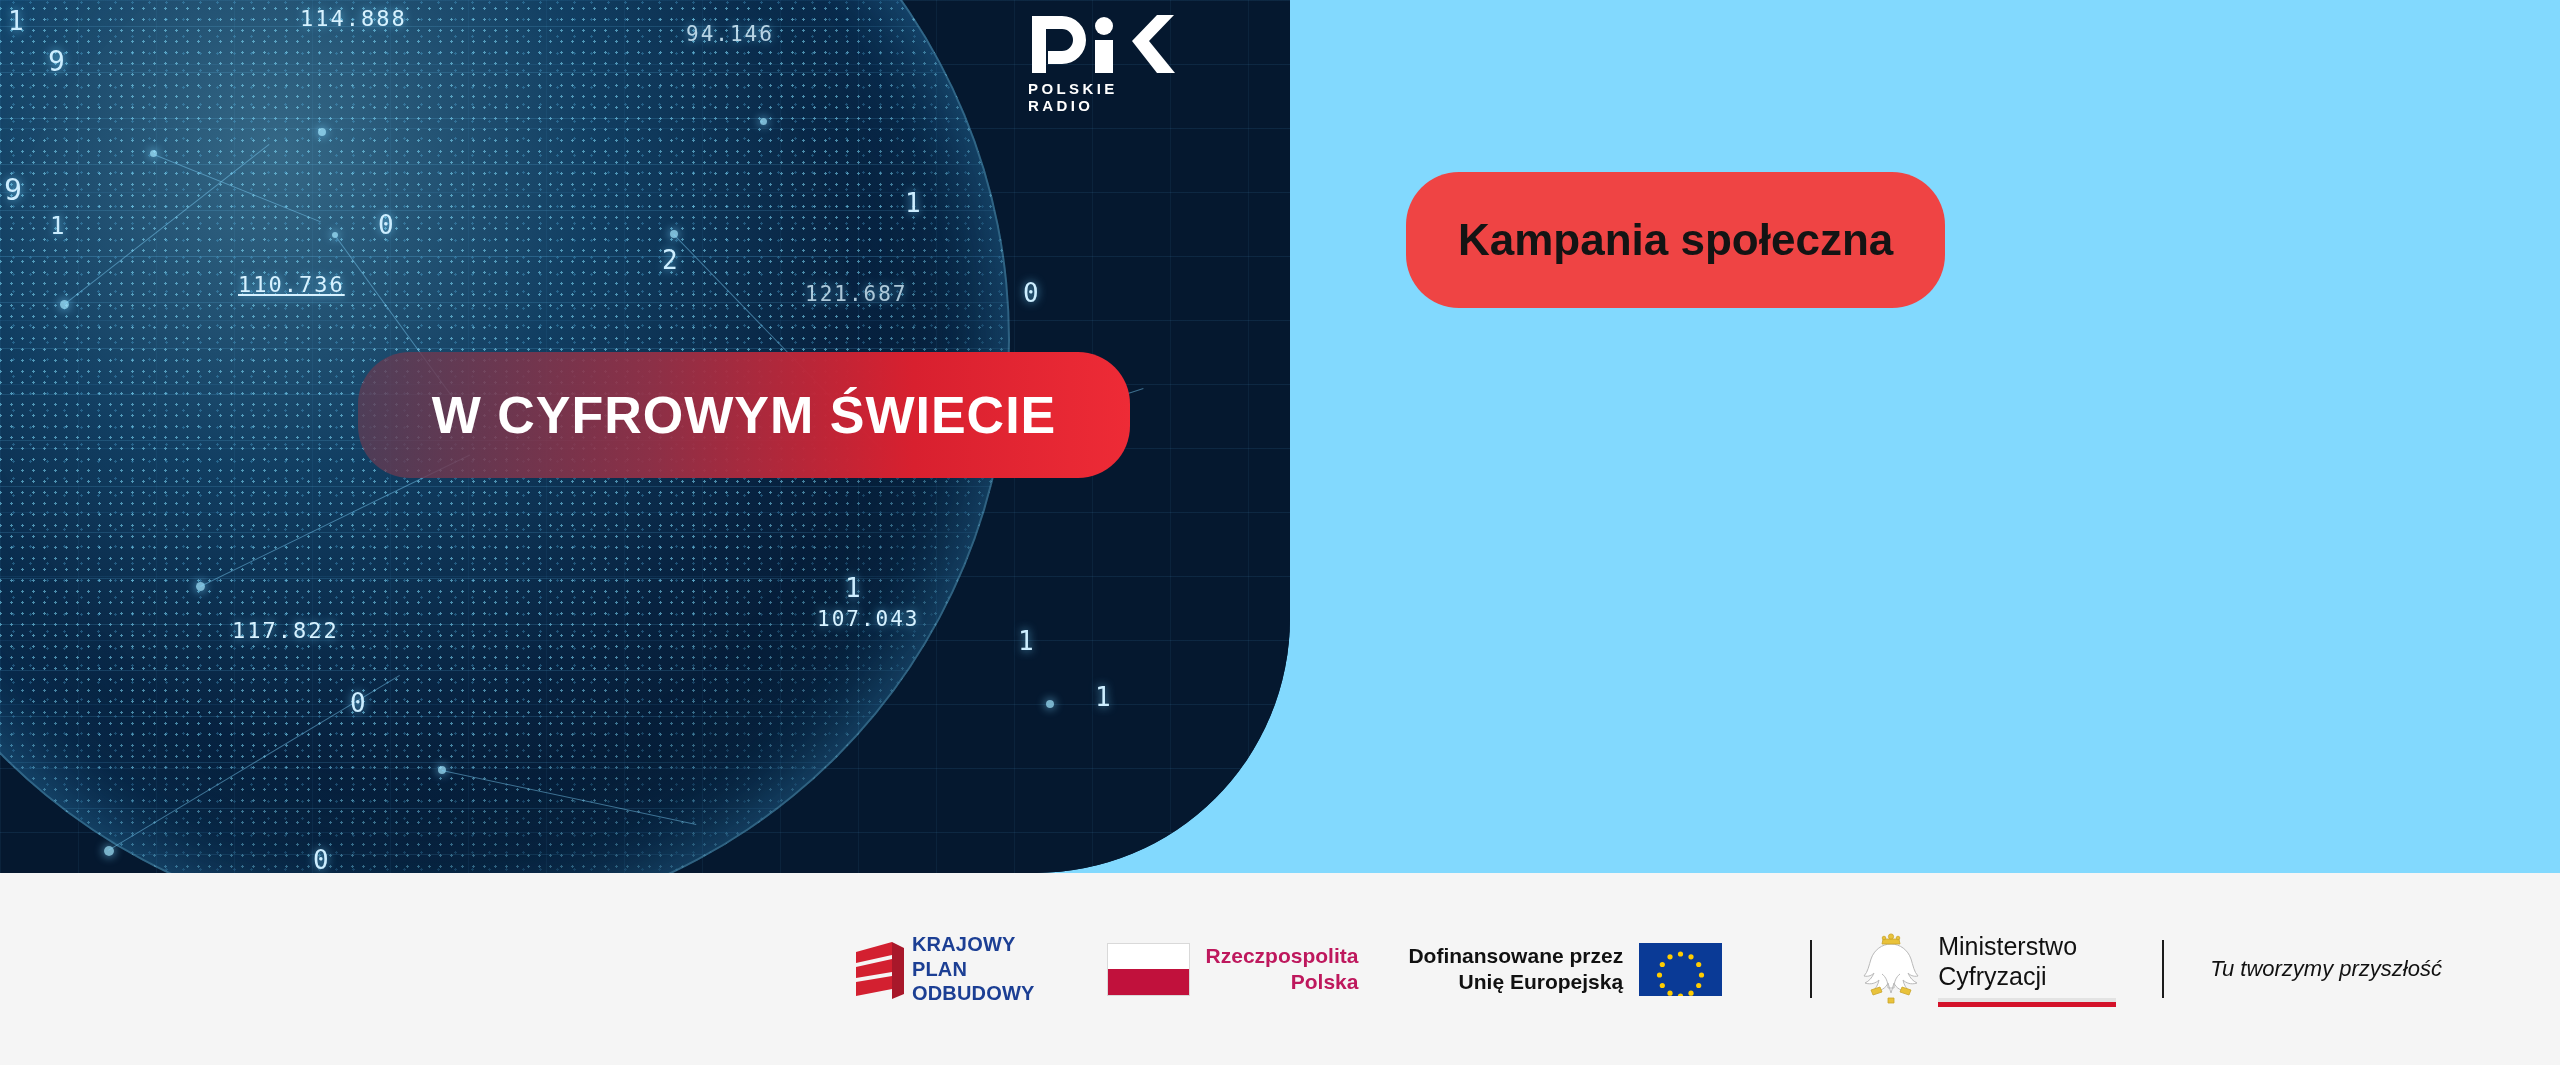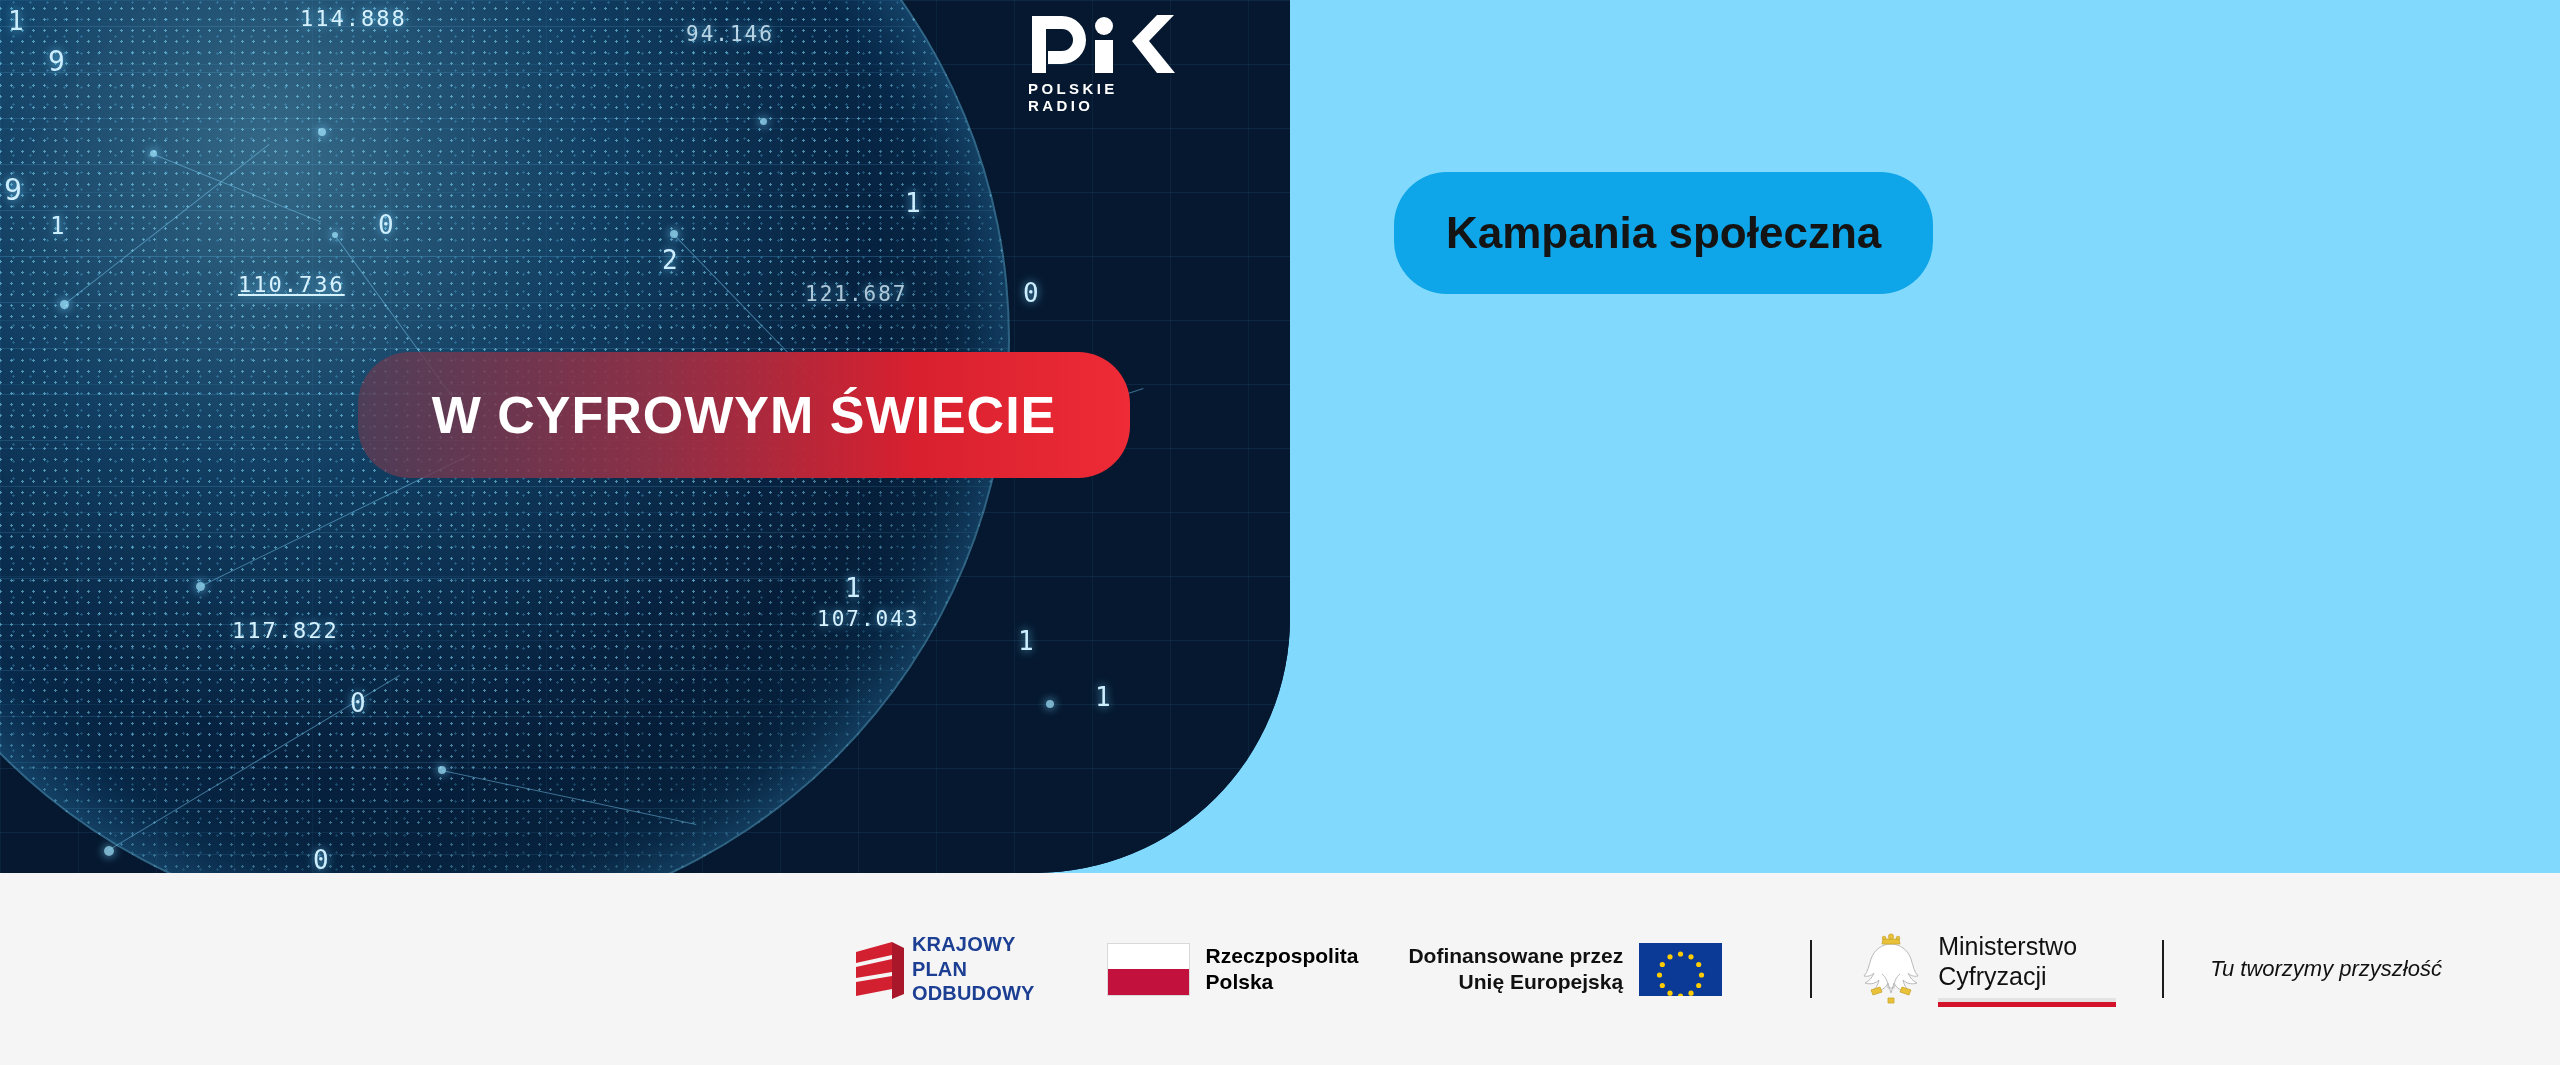--- a/index.html
+++ b/index.html
@@ -97,23 +97,23 @@
     display:flex; align-items:center; justify-content:center;
   }
   .ribbon-text {
     color:#ffffff; font-size:52px; font-weight:700; letter-spacing:1px;
     font-family:"Liberation Sans", sans-serif; white-space:nowrap;
   }
 
   
   .content { position:absolute; left:1390px; top:0; width:1100px; height:873px; }
   .pill {
-    position:absolute; left:4px; top:172px; height:122px;
+    position:absolute; left:16px; top:172px; height:136px;
     display:inline-flex; align-items:center; padding:0 52px;
-    background:#0ea5e9; border-radius:53px;
+    background:#ef4444; border-radius:53px;
   }
   .pill-text { font-size:44px; font-weight:700; color:#141414; white-space:nowrap; }
   .headline {
     position:absolute; left:0; top:340px; width:1110px;
     font-size:76px; line-height:1.26; font-weight:700; color:#101010;
     letter-spacing:-0.5px;
   }
   .headline span { display:block; }
 
   
@@ -129,21 +129,21 @@
   .kpo-text {
     color:#1c3f94; font-size:20px; font-weight:700; line-height:1.22;
     letter-spacing:0.2px;
   }
   .kpo-text span { display:block; }
 
   .rp { gap:16px; margin-right:50px; }
   .flag-pl { width:83px; height:53px; border:1px solid #d9d9d9; }
   .flag-pl .w { height:50%; background:#ffffff; }
   .flag-pl .r { height:50%; background:#c1113c; }
-  .rp-text { color:#000000; font-size:21px; font-weight:700; line-height:1.25; }
+  .rp-text { color:#be185d; font-size:21px; font-weight:700; line-height:1.25;text-align:right; }
   .rp-text span { display:block; }
 
   .eu { gap:16px; margin-right:42px; }
   .eu-text { color:#111; font-size:21px; font-weight:700; line-height:1.25; text-align:right; }
   .eu-text span { display:block; }
   .flag-eu { width:83px; height:53px; background:#0a3a96; position:relative; }
 
   .divider { width:2px; height:58px; background:#1b1b1b; margin:0 46px; }
 
   .mc { gap:14px; }

